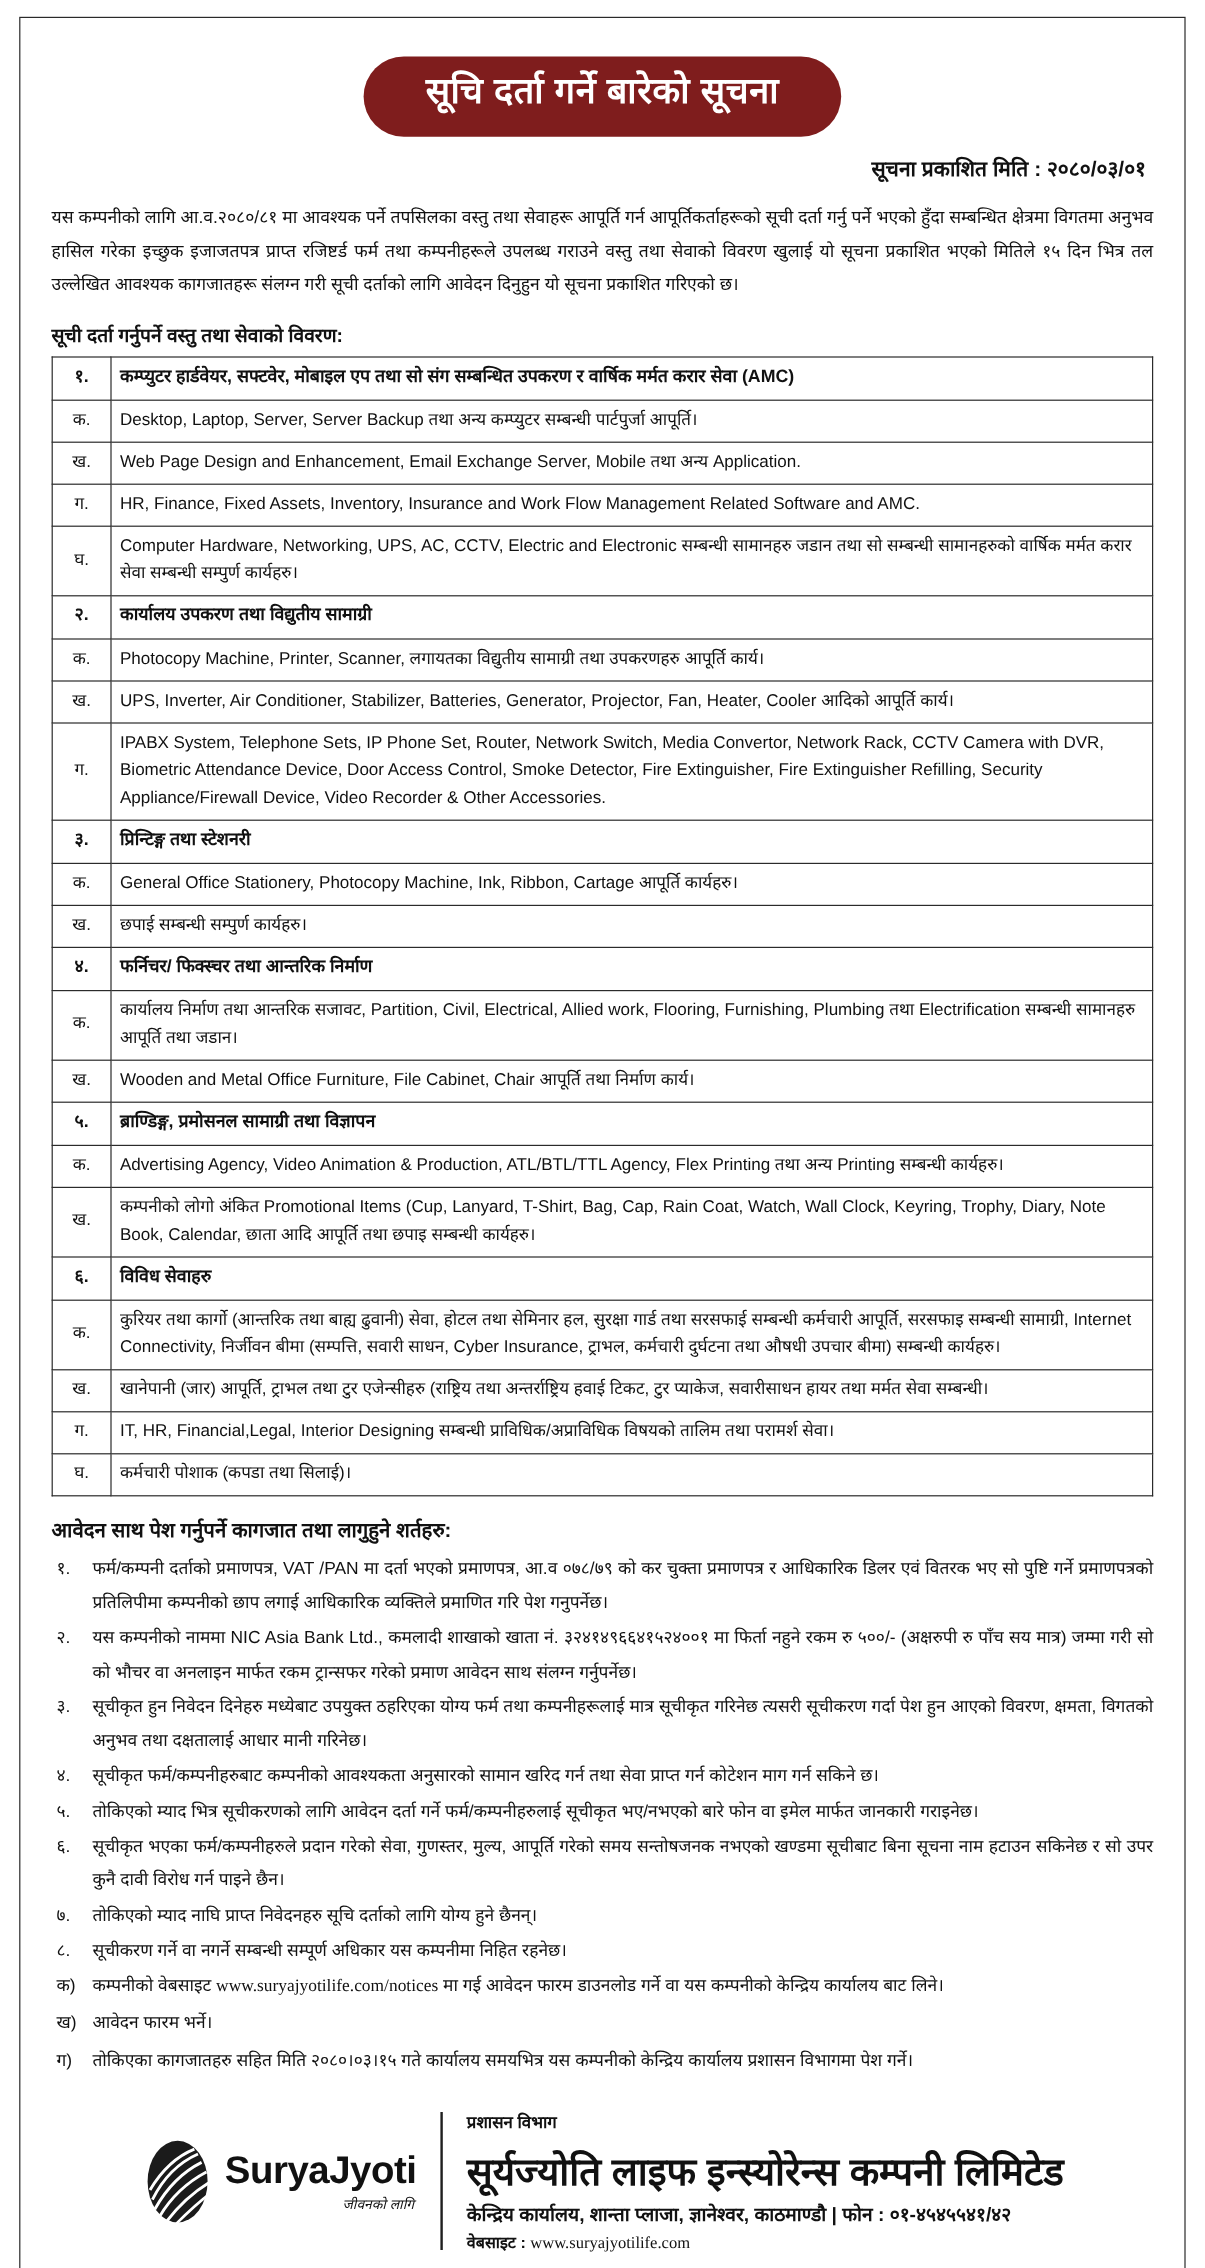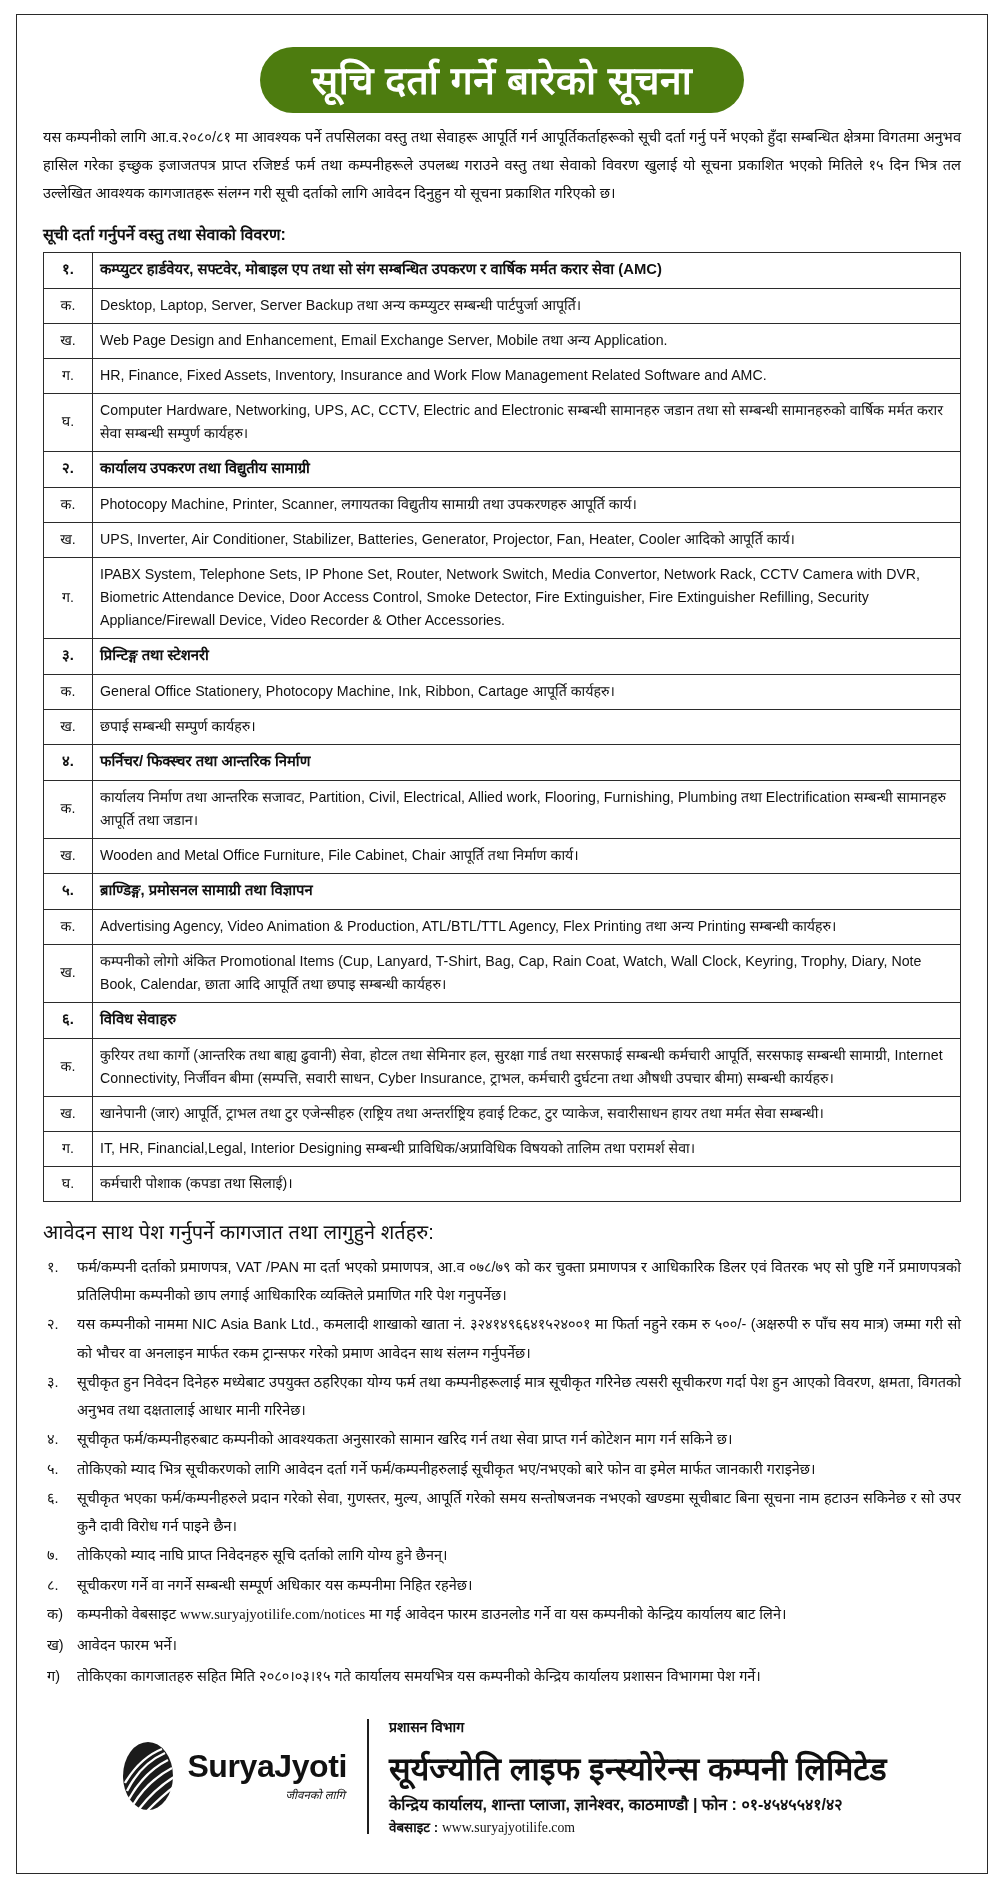--- a/index.html
+++ b/index.html
@@ -29,25 +29,25 @@
   }
 
   
   .title-wrap {
     display: flex;
     justify-content: center;
     margin-top: 14px;
     margin-bottom: 10px;
   }
   .title-pill {
-    background: #4d7c0f;
+    background: #7f1d1d;
     color: #fff;
     border-radius: 34px;
-    padding: 13px 52px 10px 52px;
-    font-size: 39px;
+    padding: 13px 52px 21px 52px;
+    font-size: 30px;
     font-weight: bold;
     letter-spacing: 0.5px;
     line-height: 1.1;
     white-space: nowrap;
   }
   .pub-date {
     text-align: right;
     font-size: 17.5px;
     font-weight: bold;
     margin: 14px 6px 16px 0;
@@ -97,22 +97,22 @@
     padding-right: 2px;
   }
   tr.head td {
     font-weight: bold;
     font-size: 14.8px;
   }
   tr.head td.num { font-weight: bold; }
 
   
   .cond-title {
-    font-size: 20px;
-    font-weight: normal;
+    font-size: 17px;
+    font-weight: bold;
     margin: 16px 0 8px 0;
   }
   ol.cond, ol.proc {
     list-style: none;
     margin: 0;
     padding: 0;
   }
   ol.cond > li, ol.proc > li {
     display: flex;
     align-items: flex-start;
@@ -193,20 +193,21 @@
 </head>
 <body>
 
 <div id="page">
   <div id="frame">
 
     <div class="title-wrap">
       <div class="title-pill">सूचि दर्ता गर्ने बारेको सूचना</div>
     </div>
 
+    <div class="pub-date">सूचना प्रकाशित मिति : २०८०/०३/०१</div>
 
     <p class="intro">यस कम्पनीको लागि आ.व.२०८०/८१ मा आवश्यक पर्ने तपसिलका वस्तु तथा सेवाहरू आपूर्ति गर्न आपूर्तिकर्ताहरूको सूची दर्ता गर्नु पर्ने भएको हुँदा सम्बन्धित क्षेत्रमा विगतमा अनुभव हासिल गरेका इच्छुक इजाजतपत्र प्राप्त रजिष्टर्ड फर्म तथा कम्पनीहरूले उपलब्ध गराउने वस्तु तथा सेवाको विवरण खुलाई यो सूचना प्रकाशित भएको मितिले १५ दिन भित्र तल उल्लेखित आवश्यक कागजातहरू संलग्न गरी सूची दर्ताको लागि आवेदन दिनुहुन यो सूचना प्रकाशित गरिएको छ।</p>
 
     <div class="section-label">सूची दर्ता गर्नुपर्ने वस्तु तथा सेवाको विवरण:</div>
 
     <table class="items">
       <tbody>
         <tr class="head">
           <td class="num">१.</td>
           <td>कम्प्युटर हार्डवेयर, सफ्टवेर, मोबाइल एप तथा सो संग सम्बन्धित उपकरण र वार्षिक मर्मत करार सेवा (AMC)</td>

